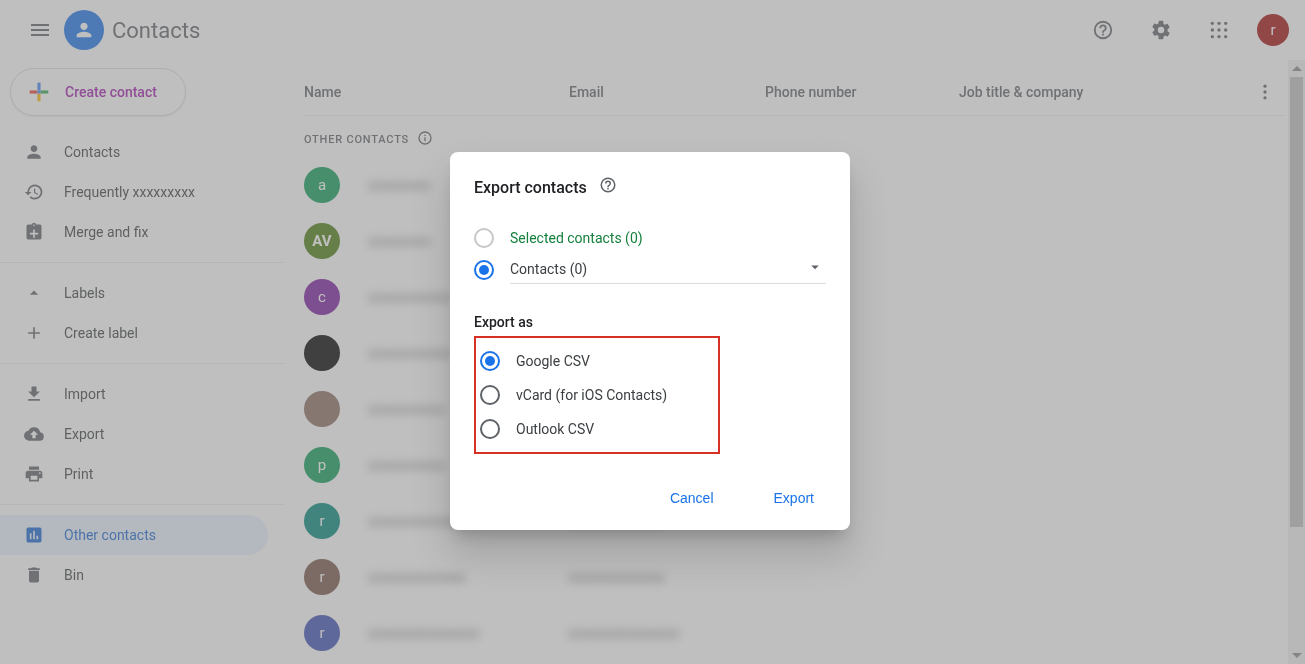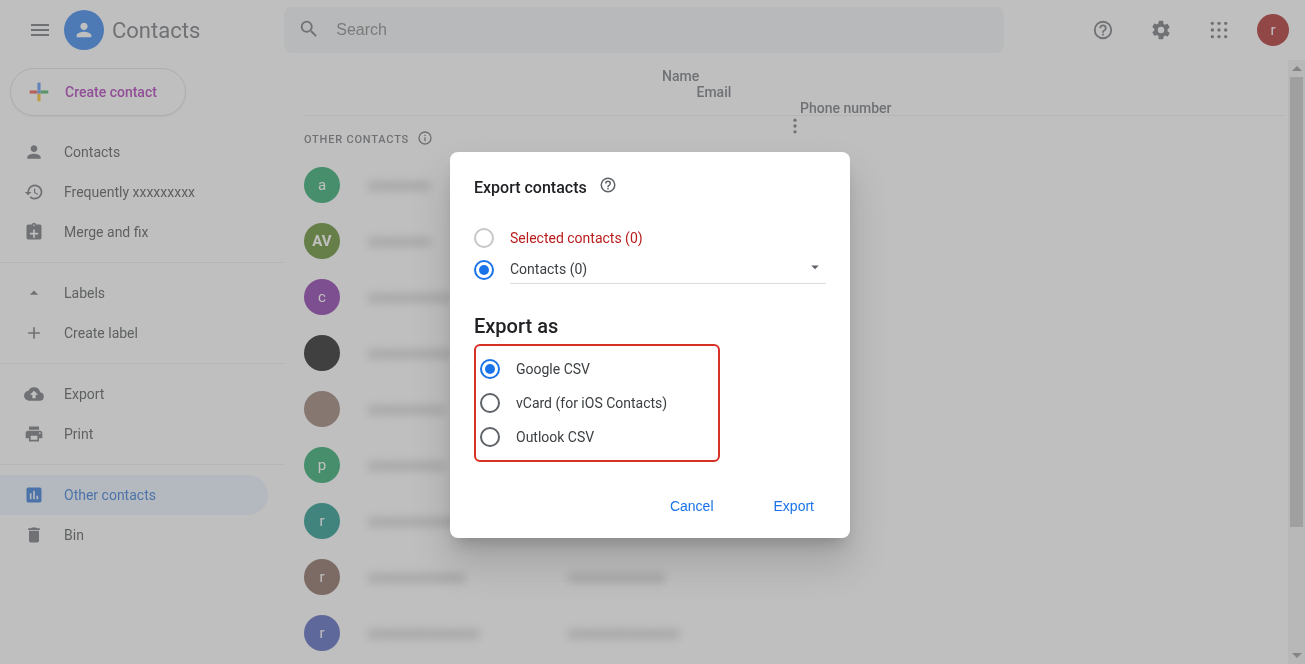--- a/index.html
+++ b/index.html
@@ -29,24 +29,24 @@
   .create span { font-size:14px; color:#a21caf; font-weight:500; }
   .navitem { height:40px; display:flex; align-items:center; padding-left:24px; border-radius: 0 20px 20px 0; margin-right:16px; cursor:pointer; color:#3c4043;}
   .navitem svg { fill:#5f6368; width:20px; height:20px; }
   .navitem .lbl { margin-left:20px; font-size:14px; }
   .divider { height:1px; background:#e8eaed; margin:10px 0 10px 0; }
   .navitem.active { background:#e8f0fe; color:#1967d2; }
   .navitem.active svg { fill:#1967d2; }
 
   
   .main { flex:1; padding: 8px 20px 0 20px; position:relative; overflow:hidden;}
-  .cols { display:flex; align-items:center; height:48px; border-bottom:1px solid #e8eaed; color:#5f6368; font-size:14px; font-weight:500;flex-direction:column;}
+  .cols { display:flex; align-items:center; height:48px; border-bottom:1px solid #e8eaed; color:#5f6368; font-size:14px; font-weight:500;}
   .col-name { width: 265px; }
   .col-email { width: 196px; }
-  .col-phone { width: 194px; text-align: right; }
+  .col-phone { width: 194px; }
   .col-job { flex:1; }
   .col-more { width:40px; display:flex; justify-content:center; cursor:pointer;}
   .col-more svg { fill:#5f6368; }
   .section-label { display:flex; align-items:center; gap:8px; font-size:11px; letter-spacing:0.8px; color:#5f6368; font-weight:500; padding:14px 0 8px 0;}
   .section-label svg { fill:#5f6368; width:16px; height:16px; }
   .row { display:flex; align-items:center; height:56px; }
   .rav { width:36px; height:36px; border-radius:50%; display:flex; align-items:center; justify-content:center; color:#fff; font-size:15px; margin-right:28px; }
   .blur { color: transparent; text-shadow: 0 0 10px rgba(0,0,0,.6); font-size:14px; white-space:nowrap; }
 
   
@@ -58,29 +58,29 @@
   .scroll-thumb { position:absolute; left:2px; top:17px; width:13px; height:450px; background:#c1c1c1; }
 
   
   .dim { position:absolute; inset:0; background:rgba(128,128,128,0.5); }
 
   
   .dialog { position:absolute; left:450px; top:152px; width:400px; background:#fff; border-radius:8px; box-shadow: 0 11px 15px -7px rgba(0,0,0,.2), 0 24px 38px 3px rgba(0,0,0,.14); padding: 24px 24px 16px 24px;}
   .dlg-title { display:flex; align-items:center; gap:12px; font-size:16px; font-weight:500; color:#202124; margin-bottom: 24px;}
   .dlg-title svg { fill:#5f6368; width:18px; height:18px; }
   .opt { display:flex; align-items:center; gap:16px; height:32px; font-size:14px; color:#3c4043; }
-  .opt.disabled { color:#b91c1c; }
+  .opt.disabled { color:#15803d; }
   .radio { width:20px; height:20px; border-radius:50%; border:2px solid #5f6368; position:relative; flex-shrink:0;}
   .opt.disabled .radio { border-color:#c7c7c7; }
   .radio.checked { border-color:#1a73e8; }
   .radio.checked::after { content:""; position:absolute; inset:3px; border-radius:50%; background:#1a73e8; }
   .dropdown-line { flex:1; border-bottom:1px solid #dadce0; display:flex; align-items:center; justify-content:space-between; padding: 2px 2px 4px 0; gap: 24px; }
   .dropdown-line svg { fill:#5f6368; width:18px; height:18px; }
-  .subhead { font-weight:500; color:#202124; margin: 28px 0 6px 0; font-size:20px;}
-  .format-block { border: 2px solid #d93025; border-radius:6px; padding: 6px 4px; width:246px;}
+  .subhead { font-weight:500; color:#202124; margin: 28px 0 6px 0; font-size:14px;}
+  .format-block { border: 2px solid #d93025; border-radius:0; padding: 6px 4px; width:246px;}
   .format-block .opt { height: 34px; }
   .actions { display:flex; justify-content:flex-end; gap:36px; padding-top: 28px; }
   .actions button { border:none; background:none; font-size:14px; font-weight:500; color:#1a73e8; cursor:pointer; padding: 8px 12px; border-radius:4px; }
 </style>
 </head>
 <body>
 
 <div class="app">
 
   <div class="header">
@@ -88,26 +88,20 @@
       <svg width="24" height="24" viewBox="0 0 24 24">
           <path fill="#5f6368" d="M3 18h18v-2H3v2zm0-5h18v-2H3v2zm0-7v2h18V6H3z"></path>
         </svg>
     </div>
     <div class="logo">
       <svg width="22" height="22" viewBox="0 0 24 24">
           <path d="M12 12c2.21 0 4-1.79 4-4s-1.79-4-4-4-4 1.79-4 4 1.79 4 4 4zm0 2c-2.67 0-8 1.34-8 4v2h16v-2c0-2.66-5.33-4-8-4z"></path>
         </svg>
     </div>
     <div class="app-title">Contacts</div>
-    <div class="search">
-      <span><svg width="22" height="22" viewBox="0 0 24 24">
-            <path d="M15.5 14h-.79l-.28-.27A6.471 6.471 0 0016 9.5 6.5 6.5 0 109.5 16a6.47 6.47 0 004.23-1.57l.27.28v.79l5 4.99L20.49 19l-4.99-5zM9.5 14A4.5 4.5 0 1114 9.5 4.5 4.5 0 019.5 14z"></path>
-          </svg></span>
-      <input placeholder="Search" style="">
-    </div>
     <div class="header-right">
       <div class="hicon">
           <svg width="22" height="22" viewBox="0 0 24 24">
             <path d="M11 18h2v-2h-2v2zm1-16a10 10 0 100 20 10 10 0 000-20zm0 18a8 8 0 110-16 8 8 0 010 16zm0-14a4 4 0 00-4 4h2a2 2 0 114 0c0 2-3 1.75-3 5h2c0-2.25 3-2.5 3-5a4 4 0 00-4-4z"></path>
           </svg>
         </div>
       <div class="hicon">
           <svg width="22" height="22" viewBox="0 0 24 24">
             <path d="M19.14 12.94a7.07 7.07 0 000-1.88l2.03-1.58a.5.5 0 00.12-.64l-1.92-3.32a.5.5 0 00-.6-.22l-2.39.96a7.03 7.03 0 00-1.62-.94l-.36-2.54A.5.5 0 0014 2h-4a.5.5 0 00-.49.42l-.36 2.54c-.58.24-1.12.55-1.62.94l-2.39-.96a.5.5 0 00-.6.22L2.62 8.48a.5.5 0 00.12.64l2.03 1.58a7.07 7.07 0 000 1.88l-2.03 1.58a.5.5 0 00-.12.64l1.92 3.32c.14.24.43.34.6.22l2.39-.96c.5.39 1.04.7 1.62.94l.36 2.54A.5.5 0 0010 22h4a.5.5 0 00.49-.42l.36-2.54c.58-.24 1.12-.55 1.62-.94l2.39.96c.17.12.46.02.6-.22l1.92-3.32a.5.5 0 00-.12-.64l-2.03-1.58zM12 15.5A3.5 3.5 0 1115.5 12 3.5 3.5 0 0112 15.5z"></path>
           </svg>
@@ -176,20 +170,26 @@
         <svg viewBox="0 0 24 24">
             <path d="M19 13h-6v6h-2v-6H5v-2h6V5h2v6h6z"></path>
           </svg>
         <span class="lbl">Create label</span>
       </div>
 
       <div class="divider"></div>
 
       <div class="navitem">
         <svg viewBox="0 0 24 24">
+            <path d="M19 9h-4V3H9v6H5l7 7 7-7zM5 18v2h14v-2H5z"></path>
+          </svg>
+        <span class="lbl">Import</span>
+      </div>
+      <div class="navitem">
+        <svg viewBox="0 0 24 24">
             <path d="M19.35 10.04A7.49 7.49 0 0012 4a7.5 7.5 0 00-6.65 4.04A6 6 0 006 20h13a5 5 0 00.35-9.96zM14 13v4h-4v-4H7l5-5 5 5z"></path>
           </svg>
         <span class="lbl">Export</span>
       </div>
       <div class="navitem">
         <svg viewBox="0 0 24 24">
             <path d="M19 8H5a3 3 0 00-3 3v6h4v4h12v-4h4v-6a3 3 0 00-3-3zm-3 11H8v-5h8zm3-7a1 1 0 111-1 1 1 0 01-1 1zm-1-9H6v4h12z"></path>
           </svg>
         <span class="lbl">Print</span>
       </div>
@@ -208,20 +208,21 @@
           </svg>
         <span class="lbl">Bin</span>
       </div>
     </div>
 
     <div class="main">
       <div class="cols">
         <div class="col-name">Name</div>
         <div class="col-email">Email</div>
         <div class="col-phone">Phone number</div>
+        <div class="col-job">Job title &amp; company</div>
         <div class="col-more">
             <svg width="20" height="20" viewBox="0 0 24 24">
               <circle cx="12" cy="5" r="2"></circle>
               <circle cx="12" cy="12" r="2"></circle>
               <circle cx="12" cy="19" r="2"></circle>
             </svg>
           </div>
       </div>
       <div class="section-label">
         <span>OTHER CONTACTS</span>

